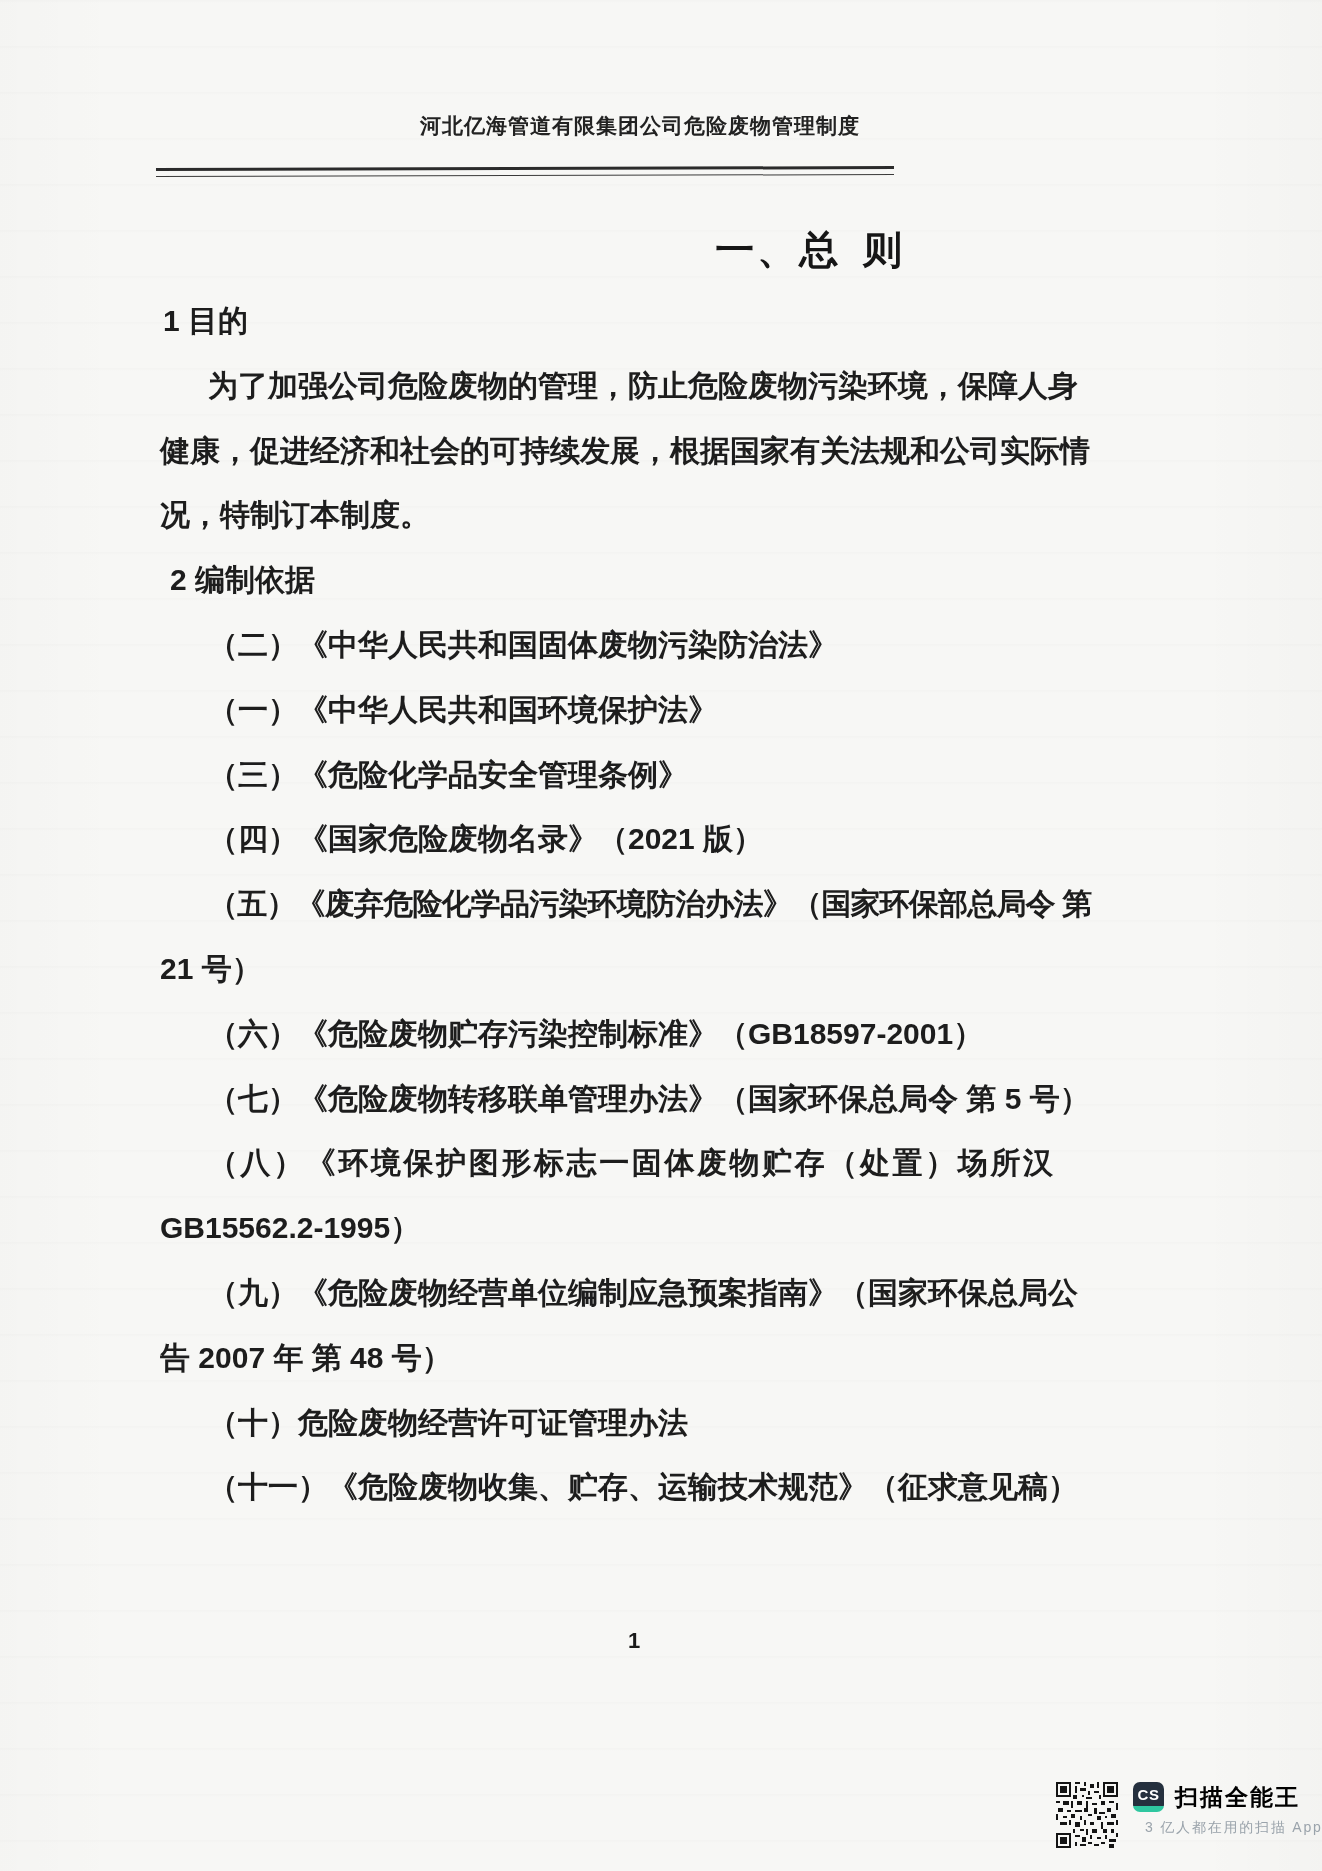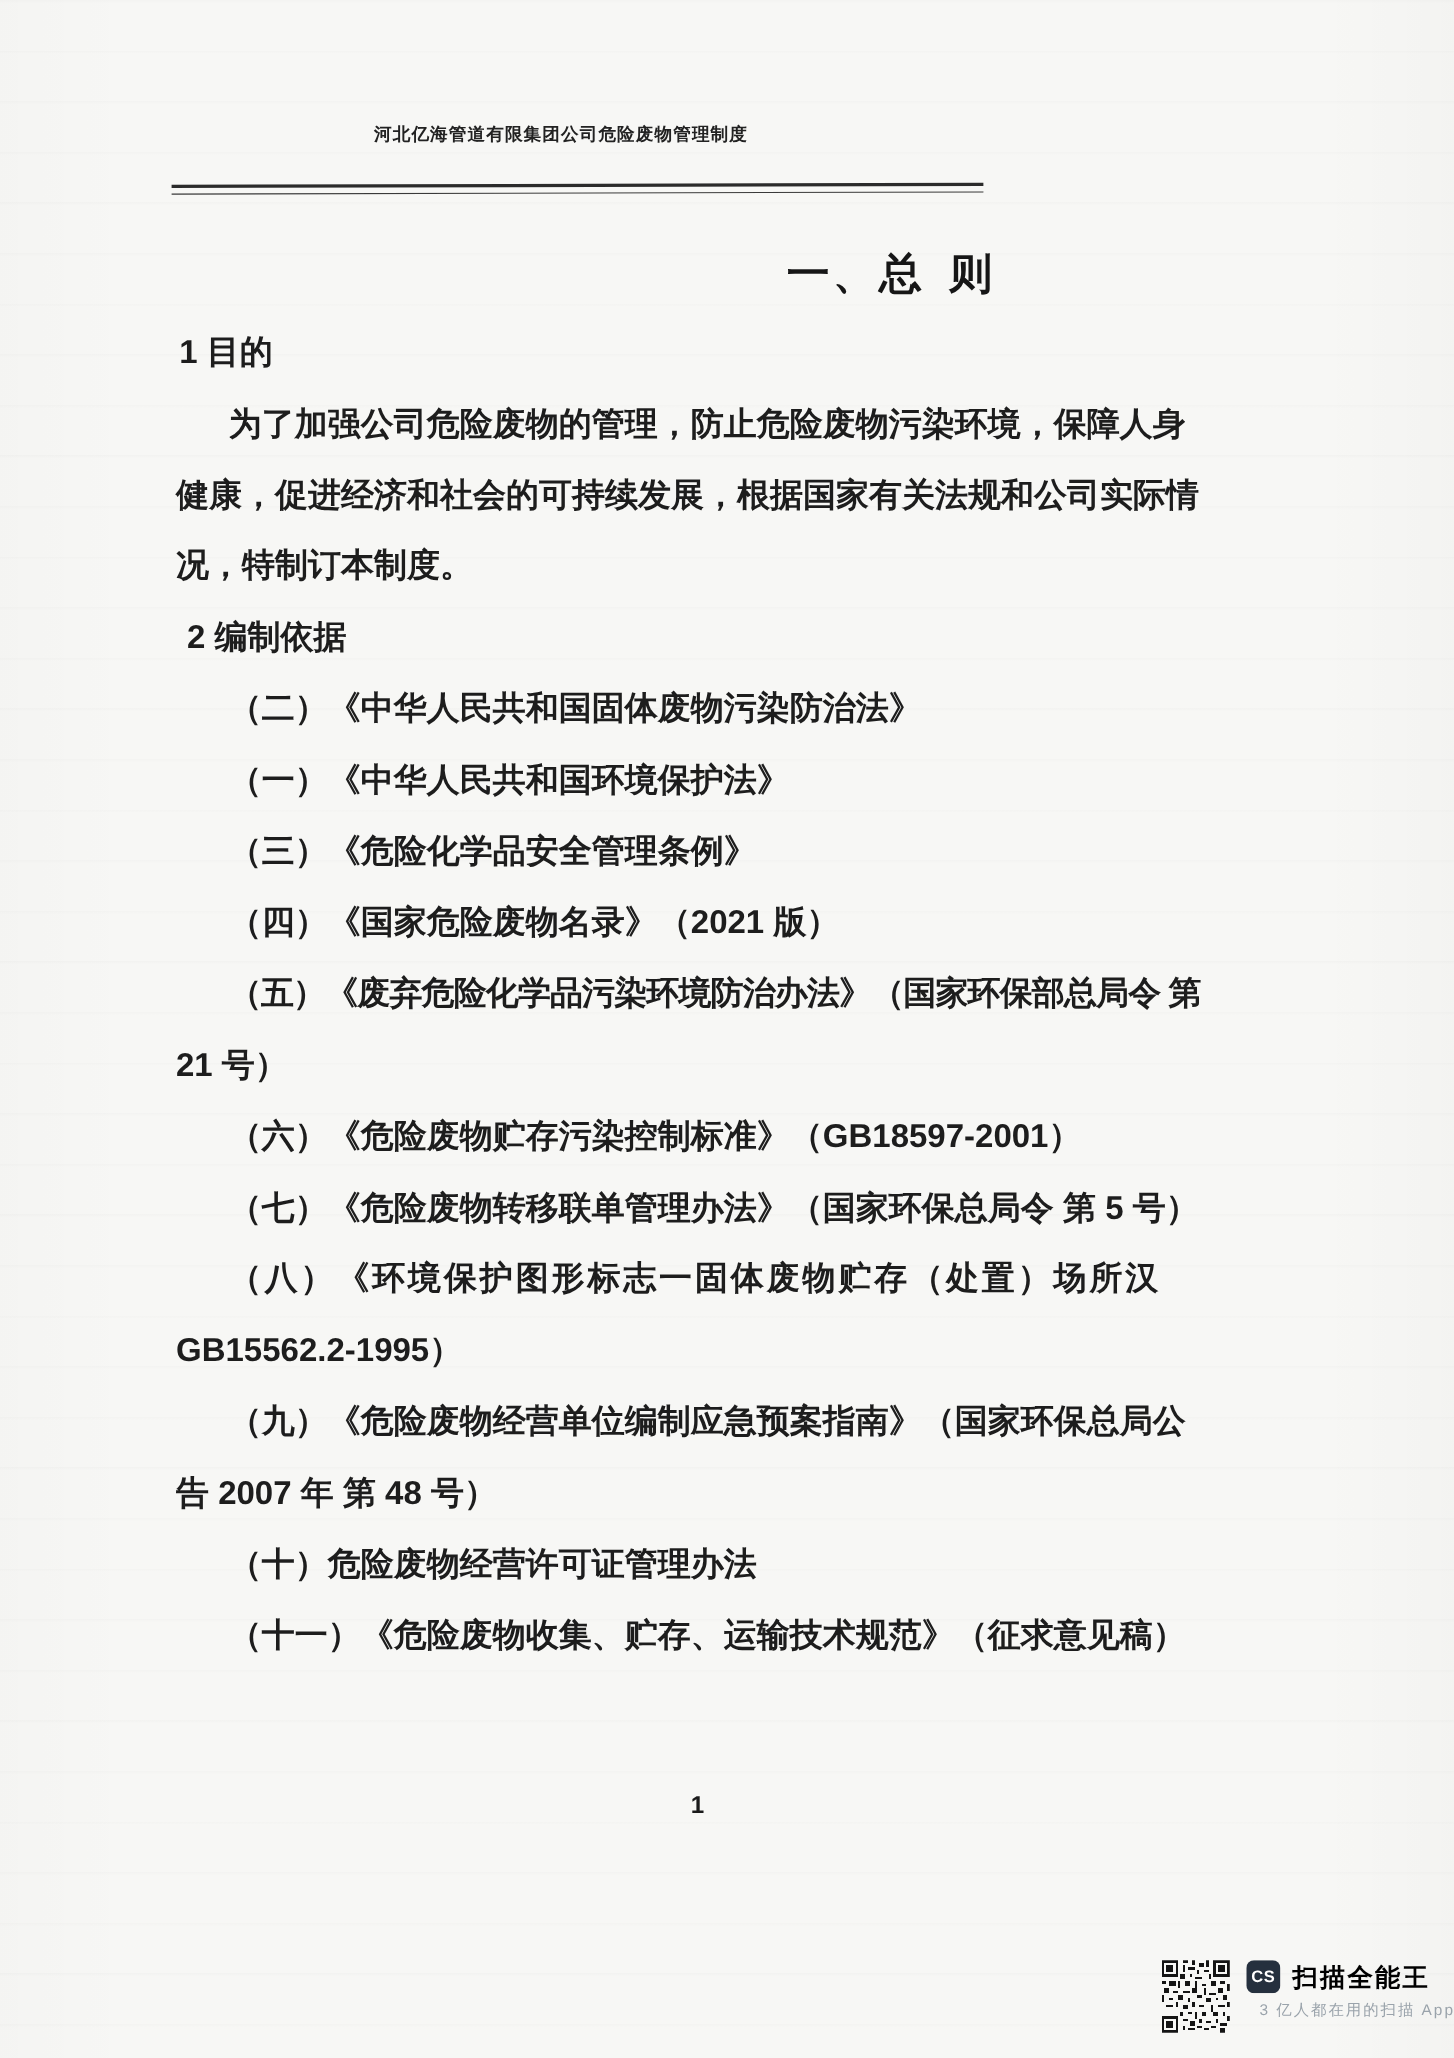--- a/index.html
+++ b/index.html
@@ -11,21 +11,21 @@
   }
   
   .scan-texture{
     position:absolute;inset:0;pointer-events:none;
     background:
       repeating-linear-gradient(to bottom, rgba(0,0,0,0.015) 0px, rgba(0,0,0,0) 3px, rgba(0,0,0,0) 46px),
       linear-gradient(to right, rgba(0,0,0,0.012), rgba(0,0,0,0) 120px, rgba(0,0,0,0) 1200px, rgba(0,0,0,0.015));
   }
   .doc-header{
     position:absolute;left:160px;top:112px;width:700px;
-    text-align:center;font-size:16px;font-weight:700;letter-spacing:1px;color:#222;
+    text-align:right;font-size:21px;font-weight:700;letter-spacing:1px;color:#222;
   }
   .header-rule{
     position:absolute;left:156px;top:167px;width:738px;height:5px;
     border-top:3.5px solid #2b2b2b;border-bottom:1.5px solid #3a3a3a;
     transform:rotate(-0.15deg);
   }
   .doc-title{
     position:absolute;left:160px;top:222px;width:745px;height:56px;line-height:56px;
     margin:0;text-align:right;font-size:39px;font-weight:700;color:#161616;
     word-spacing:8px;letter-spacing:3px;
@@ -47,21 +47,21 @@
   }
   
   .scanner-badge{
     position:absolute;left:1056px;top:1782px;display:flex;align-items:flex-start;
   }
   .qr{width:62px;height:66px;display:block;}
   .badge-right{margin-left:15px;}
   .badge-row{display:flex;align-items:center;}
   .cs-logo{
     width:31px;height:30px;border-radius:7px;overflow:hidden;
-    display:flex;flex-direction:row;
+    display:flex;flex-direction:column;
   }
   .cs-logo .cs-top{
     flex:1;background:#25303e;color:#ffffff;
     display:flex;align-items:center;justify-content:center;
     font-size:15px;font-weight:700;letter-spacing:0.5px;
   }
   .cs-logo .cs-accent{height:6px;background:#2fc7a0;}
   .app-name{
     margin-left:11px;font-size:23px;font-weight:600;color:#000000;letter-spacing:2px;
     line-height:30px;white-space:nowrap;

